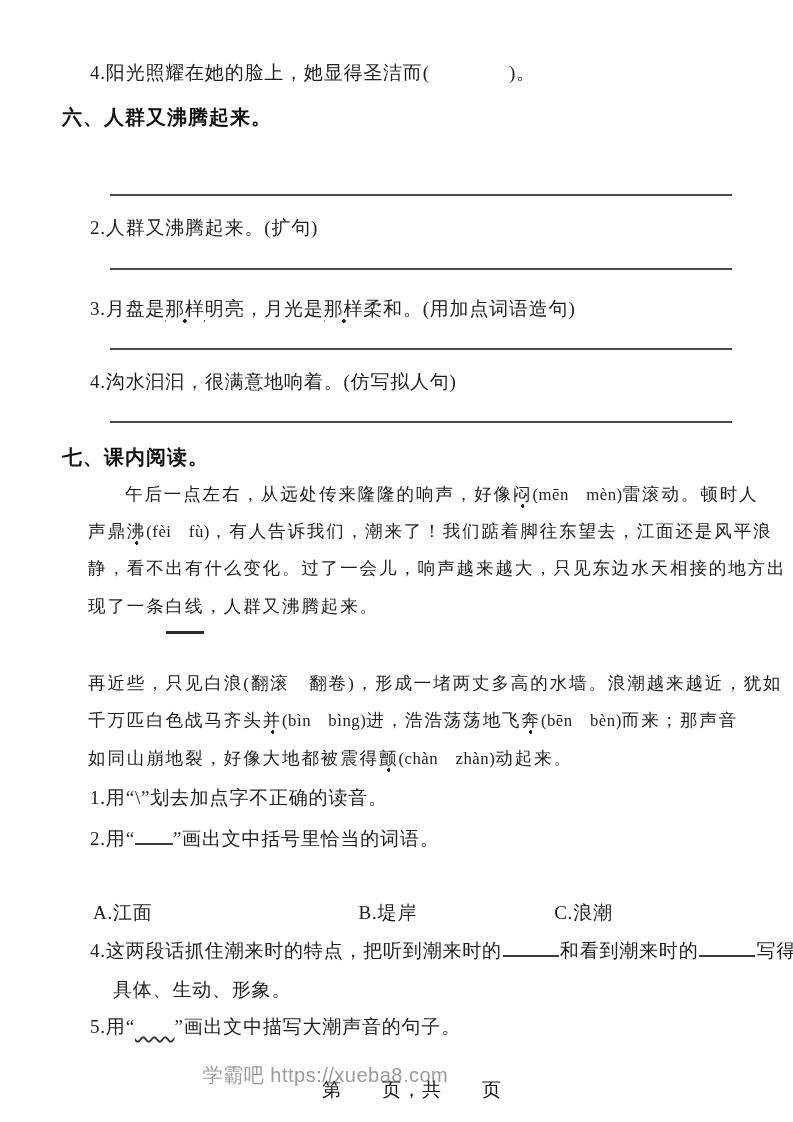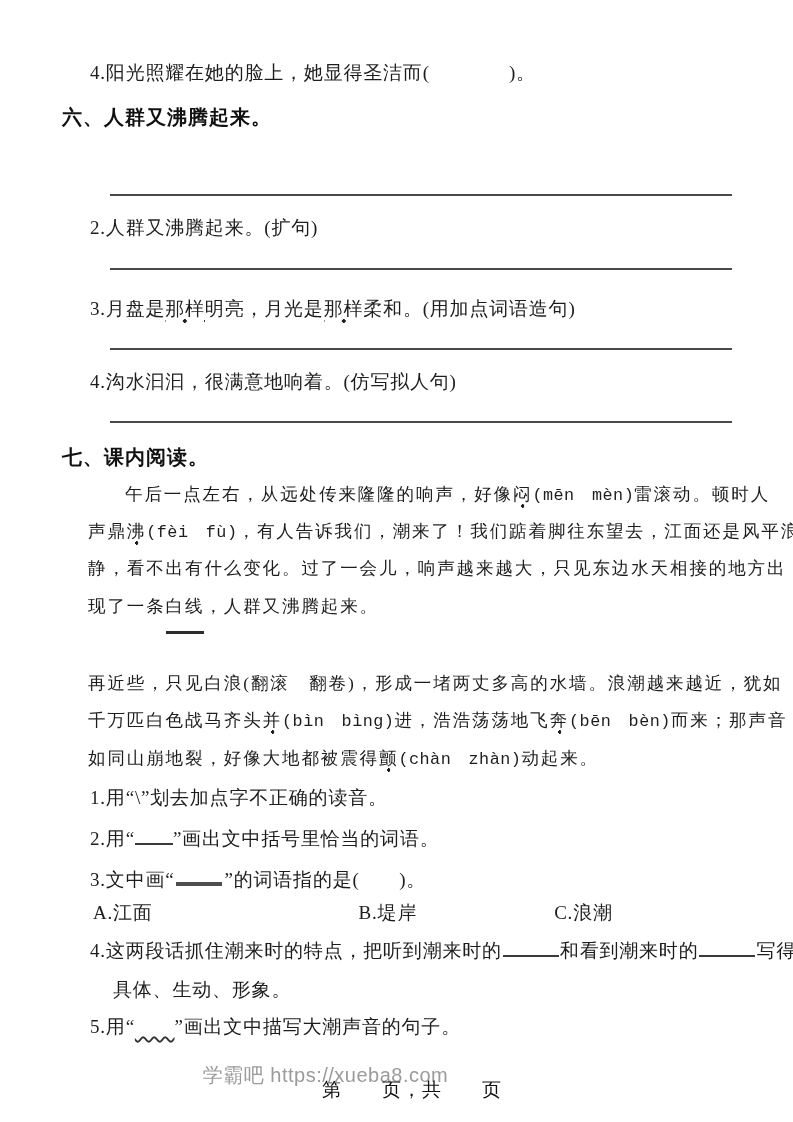--- a/index.html
+++ b/index.html
@@ -19,21 +19,21 @@
   .answer-line { height:0; border-bottom:2px solid #4a4a4a; }
   
   .seg-dot {
     background-image: radial-gradient(circle, #1c1c1c 1.6px, rgba(0,0,0,0) 1.9px);
     background-size: 1.12em 6px;
     background-repeat: repeat-x;
     background-position: center bottom;
     padding-bottom: 5px;
   }
   .seg-ul { border-bottom:3px solid #2c2c2c; padding-bottom:15px; }
-  .seg-pinyin { font-family:Liberation Mono, monospace; font-size:0.96em; letter-spacing:0.5px;margin-top:8px; }
+  .seg-pinyin { font-family:Liberation Serif, serif; font-size:0.96em; letter-spacing:0.5px;margin-top:8px; }
   .seg-blank-s { display:inline-block; width:38px; height:1em; border-bottom:2.5px solid #3a3a3a; }
   .seg-blank-thick { display:inline-block; width:46px; height:1em; border-bottom:4px solid #4e4e4e; margin:0 2px; }
   .seg-blank-m { display:inline-block; width:56px; height:1em; border-bottom:2px solid #3a3a3a; margin:0 1px; }
   .seg-wavy {
     text-decoration-line: underline;
     text-decoration-style: wavy;
     text-decoration-color:#333;
     text-decoration-thickness:1.5px;
     text-underline-offset:3px;
   }
@@ -72,21 +72,20 @@
   <div class="abs passage-line indent2" style="left:88px; top:482px;"><span>午后一点左右，从远处传来隆隆的响声，好像</span><span class="seg-dot">闷</span><span class="seg-pinyin">(mēn　mèn)</span><span>雷滚动。顿时人</span></div>
   <div class="abs passage-line" style="left:88px; top:519px;"><span>声鼎</span><span class="seg-dot">沸</span><span class="seg-pinyin">(fèi　fù)</span><span>，有人告诉我们，潮来了！我们踮着脚往东望去，江面还是风平浪</span></div>
   <div class="abs passage-line" style="left:88px; top:556px;"><span>静，看不出有什么变化。过了一会儿，响声越来越大，只见东边水天相接的地方出</span></div>
   <div class="abs passage-line" style="left:88px; top:594px;"><span>现了一条</span><span class="seg-ul">白线</span><span>，人群又沸腾起来。</span></div>
   <div class="abs passage-line" style="left:88px; top:671px;"><span>再近些，只见白浪(翻滚　翻卷)，形成一堵两丈多高的水墙。浪潮越来越近，犹如</span></div>
   <div class="abs passage-line" style="left:88px; top:708px;"><span>千万匹白色战马齐头</span><span class="seg-dot">并</span><span class="seg-pinyin">(bìn　bìng)</span><span>进，浩浩荡荡地飞</span><span class="seg-dot">奔</span><span class="seg-pinyin">(bēn　bèn)</span><span>而来；那声音</span></div>
   <div class="abs passage-line" style="left:88px; top:746px;"><span>如同山崩地裂，好像大地都被震得</span><span class="seg-dot">颤</span><span class="seg-pinyin">(chàn　zhàn)</span><span>动起来。</span></div>
 
   <div class="abs item" style="left:90px; top:785px;"><span>1.用“\”划去加点字不正确的读音。</span></div>
   <div class="abs item" style="left:90px; top:824px;"><span>2.用“</span><span class="seg-blank-s"></span><span>”画出文中括号里恰当的词语。</span></div>
-  <div class="abs item" style="left:90px; top:863px;"><span>3.文中画“</span><span class="seg-blank-thick"></span><span>”的词语指的是(　　)。</span></div>
 
   <div class="abs item options-row" style="left:93px; top:900px;">
     <span class="opt opt-a">A.江面</span>
     <span class="opt opt-b">B.堤岸</span>
     <span class="opt opt-c">C.浪潮</span>
   </div>
 
   <div class="abs item" style="left:90px; top:936px;"><span>4.这两段话抓住潮来时的特点，把听到潮来时的</span><span class="seg-blank-m"></span><span>和看到潮来时的</span><span class="seg-blank-m"></span><span>写得</span></div>
   <div class="abs item" style="left:113px; top:977px;"><span>具体、生动、形象。</span></div>
   <div class="abs item" style="left:90px; top:1014px;"><span>5.用“</span><span class="seg-wavy">　　</span><span>”画出文中描写大潮声音的句子。</span></div>

